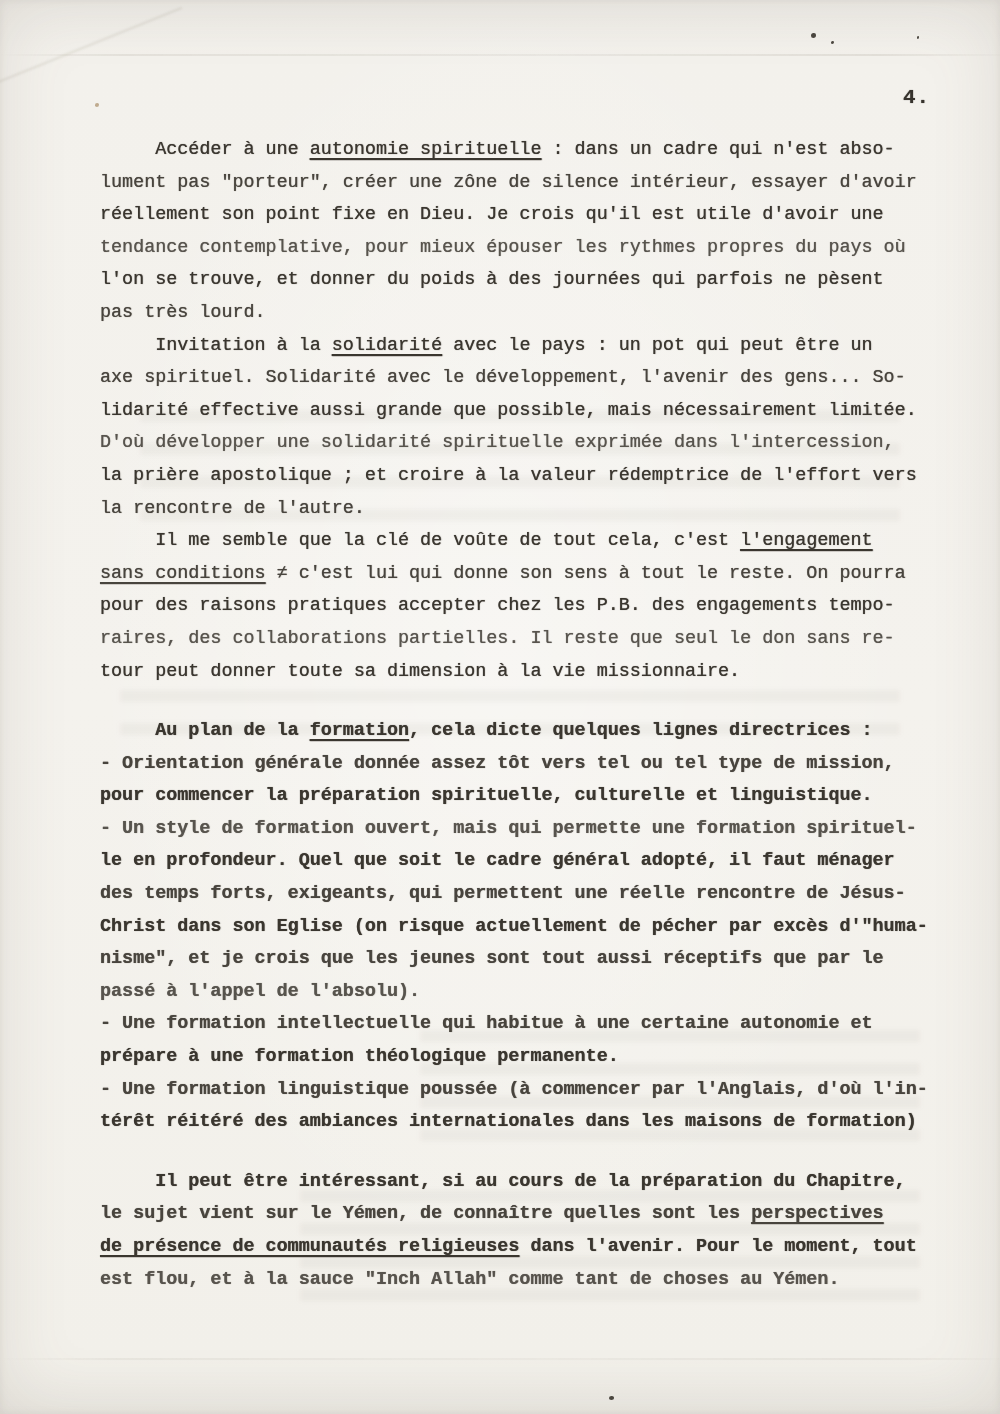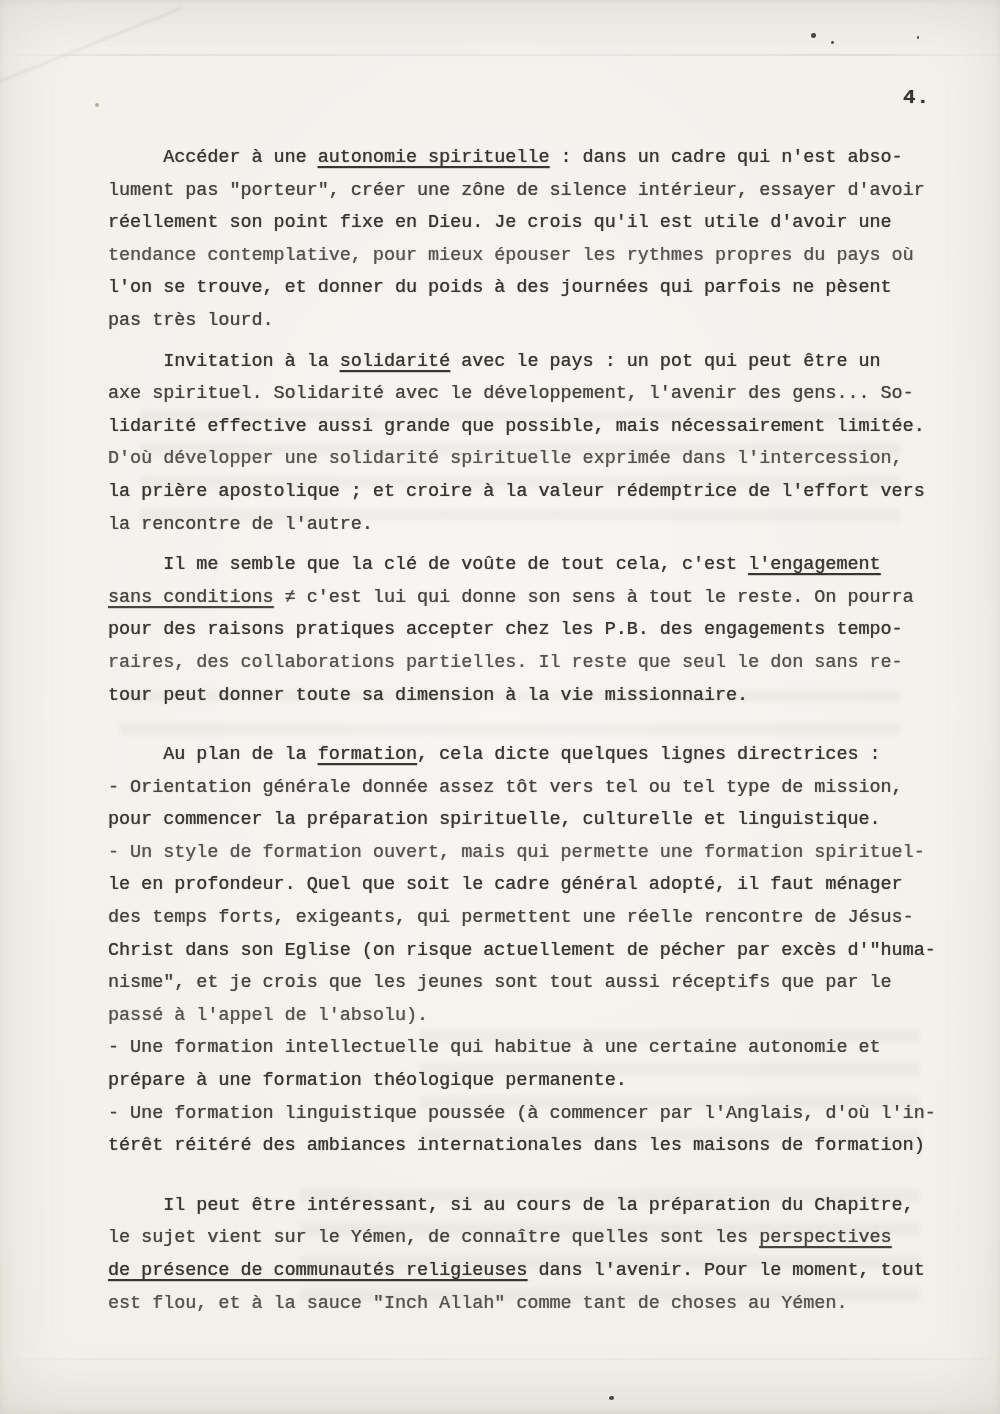--- a/index.html
+++ b/index.html
@@ -65,22 +65,22 @@
     position: absolute;
     left: 100px;
     top: 134px;
     width: 866px;
     font-size: 18.4px;
     line-height: 32.6px;
     color: #3a362f;
     white-space: pre;
     text-shadow: 0.3px 0.3px 0.9px rgba(58,53,46,0.72), -0.2px 0 0.5px rgba(58,53,46,0.35);
   }
-  .para { margin: 8px; }
-  .para.gap { margin-top: 27px; }
+  .para { margin: 0; }
+  .para.gap { margin-top: 27px; font-weight: bold; }
   .line { height: 32.6px; }
   
   .para .line:nth-child(2n)   { opacity: 0.92; }
   .para .line:nth-child(5n+4) { opacity: 0.84; }
   .u {
     text-decoration: underline;
     text-decoration-thickness: 1.8px;
     text-underline-offset: 4px;
   }
 </style>

